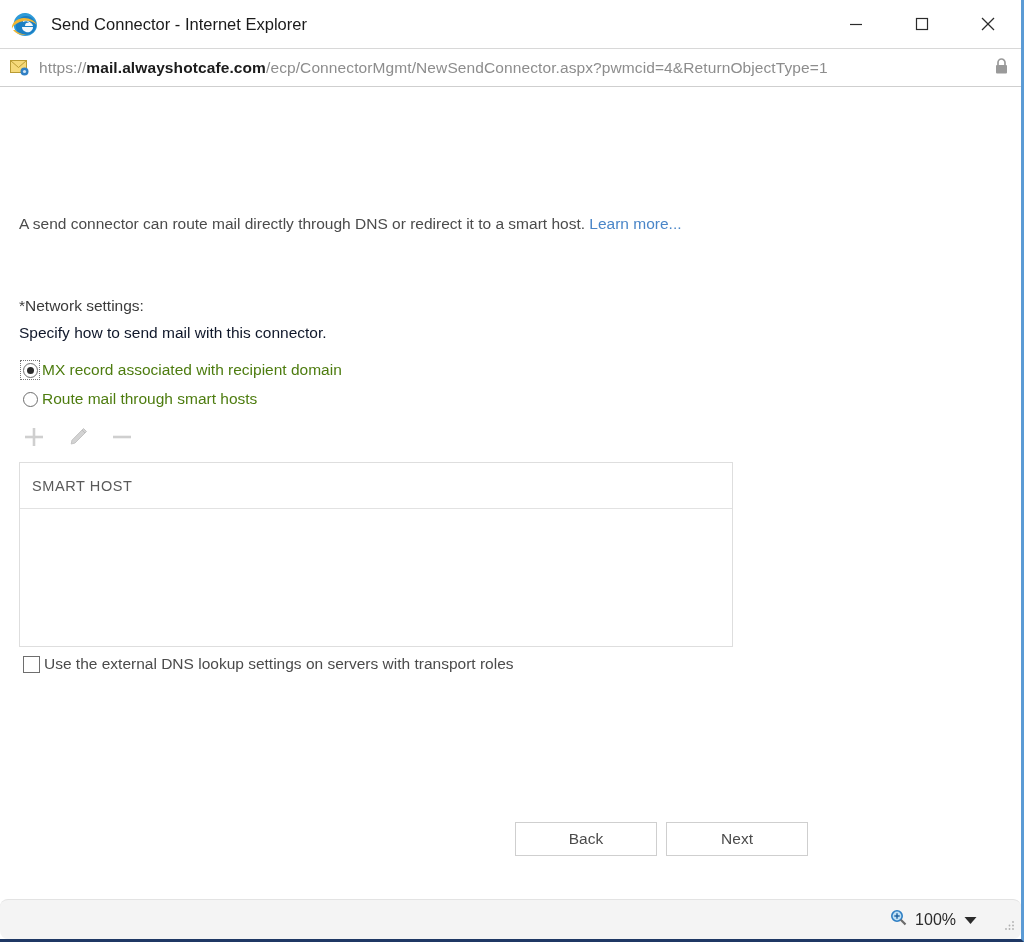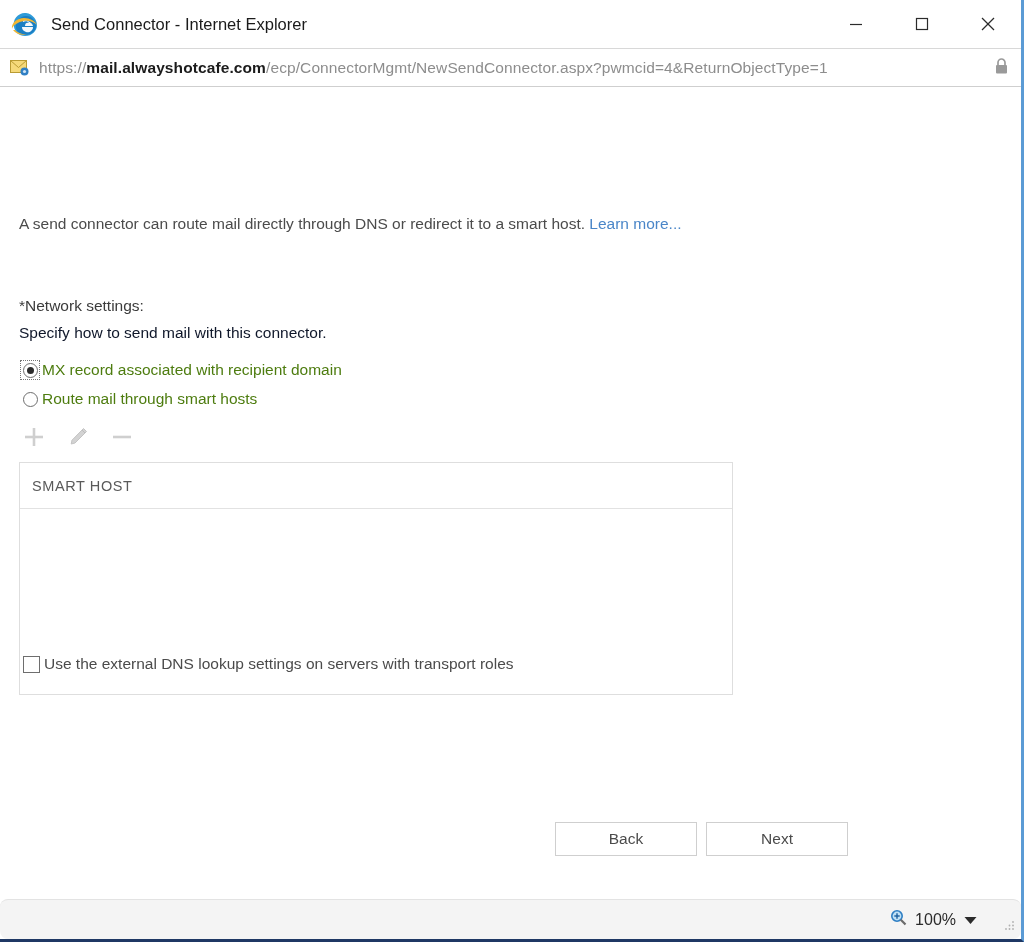--- a/index.html
+++ b/index.html
@@ -206,21 +206,21 @@
     width: 28px; height: 28px;
     display: flex;
     align-items: center;
     justify-content: center;
   }
 
   
   #smarthost-list {
     position: absolute;
     left: 19px; top: 375px;
-    width: 714px; height: 233px;
+    width: 714px; height: 185px;
     border: 1px solid #dedede;
     box-sizing: border-box;
     background: #ffffff;
   }
   #smarthost-header {
     height: 46px;
     border-bottom: 1px solid #e2e2e2;
     display: flex;
     align-items: center;
     box-sizing: border-box;
@@ -253,21 +253,20 @@
     margin-left: 4px;
     white-space: nowrap;
   }
 
   
   #button-row {
     position: absolute;
     left: 515px; top: 735px;
     display: flex;
     gap: 9px;
-    margin-left: 40px;
   }
   .dlg-btn {
     width: 142px; height: 34px;
     border: 1px solid #cfcfcf;
     background: #ffffff;
     font-size: 15.5px;
     color: #4b4b4b;
     font-family: "Liberation Sans", sans-serif;
     display: flex;
     align-items: center;

